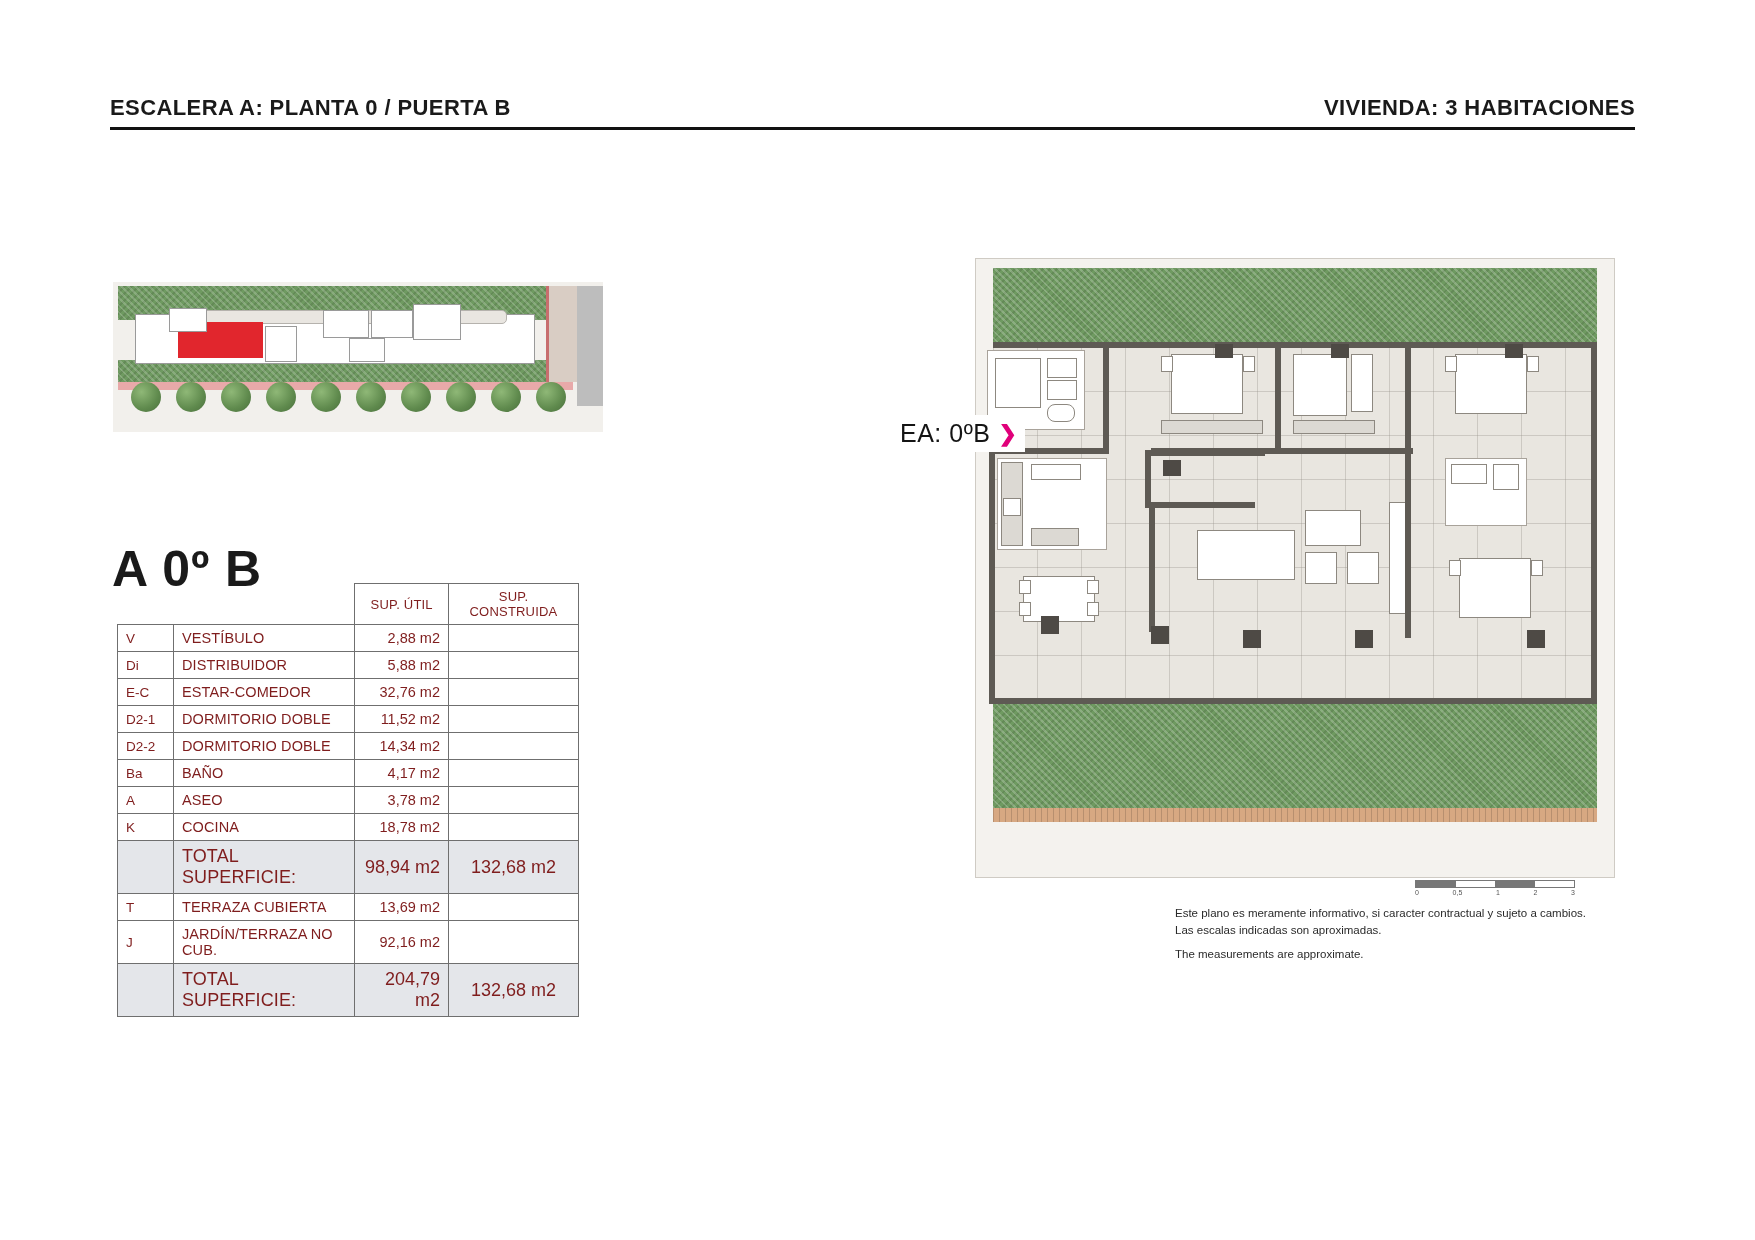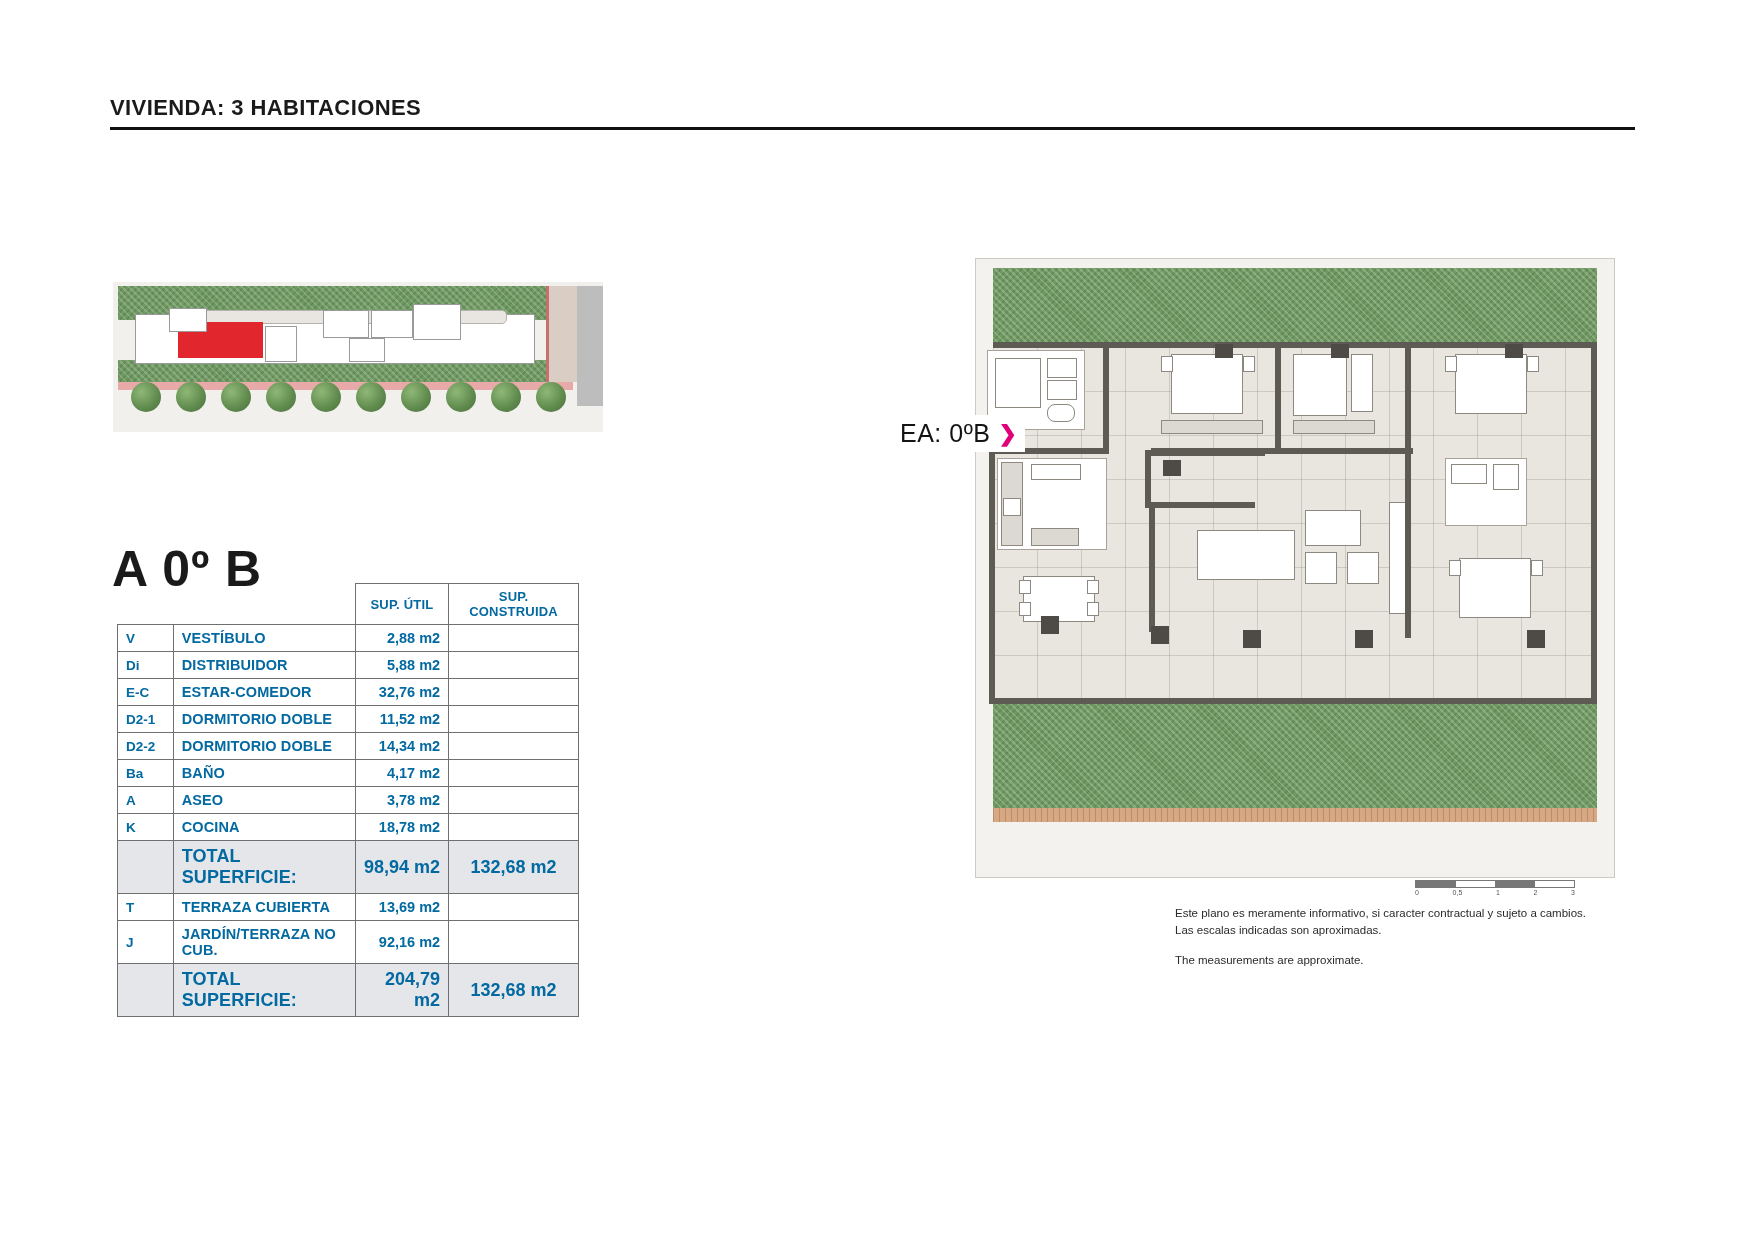--- a/index.html
+++ b/index.html
@@ -151,22 +151,22 @@
     position: absolute;
     left: 117px;
     top: 583px;
     width: 462px;
     border-collapse: collapse;
     font-size: 14.5px;
   }
   #surface-table td, #surface-table th {
     border: 1px solid #6f6f6f;
     padding: 5px 8px;
-    font-weight: bold;
-    color: #0369a1;
+    font-weight: normal;
+    color: #7f1d1d;
   }
   #surface-table th {
     font-size: 13px;
     text-align: center;
     letter-spacing: 0.2px;
   }
   .c-code { width: 48px; text-align: left; font-size: 13.5px; }
   .c-name { width: 185px; text-align: left; letter-spacing: .1px; }
   .c-util { width: 88px; text-align: right; }
   .c-const { width: 126px; text-align: center; }
@@ -290,27 +290,28 @@
   
   #disclaimer {
     position: absolute;
     left: 1175px;
     top: 905px;
     width: 430px;
     font-size: 11.5px;
     line-height: 1.45;
     color: #2a2a2a;
   }
-  #disclaimer .para { margin-bottom: 14px; }
+  #disclaimer .para { margin-bottom: 8px; }
   #disclaimer .para:last-child { margin-bottom: 0; }
 </style>
 </head>
 <body>
 
 <div id="header">
+  <div class="h-left">ESCALERA A: PLANTA 0 / PUERTA B</div>
   <div class="h-right">VIVIENDA: 3 HABITACIONES</div>
 </div>
 
 <div id="site-plan">
   <div class="sp-frame"></div>
   <div class="sp-green-top"></div>
   <div class="sp-green-bottom"></div>
   <div class="sp-road"></div>
   <div class="sp-right-strip"></div>
   <div class="sp-building"></div>

